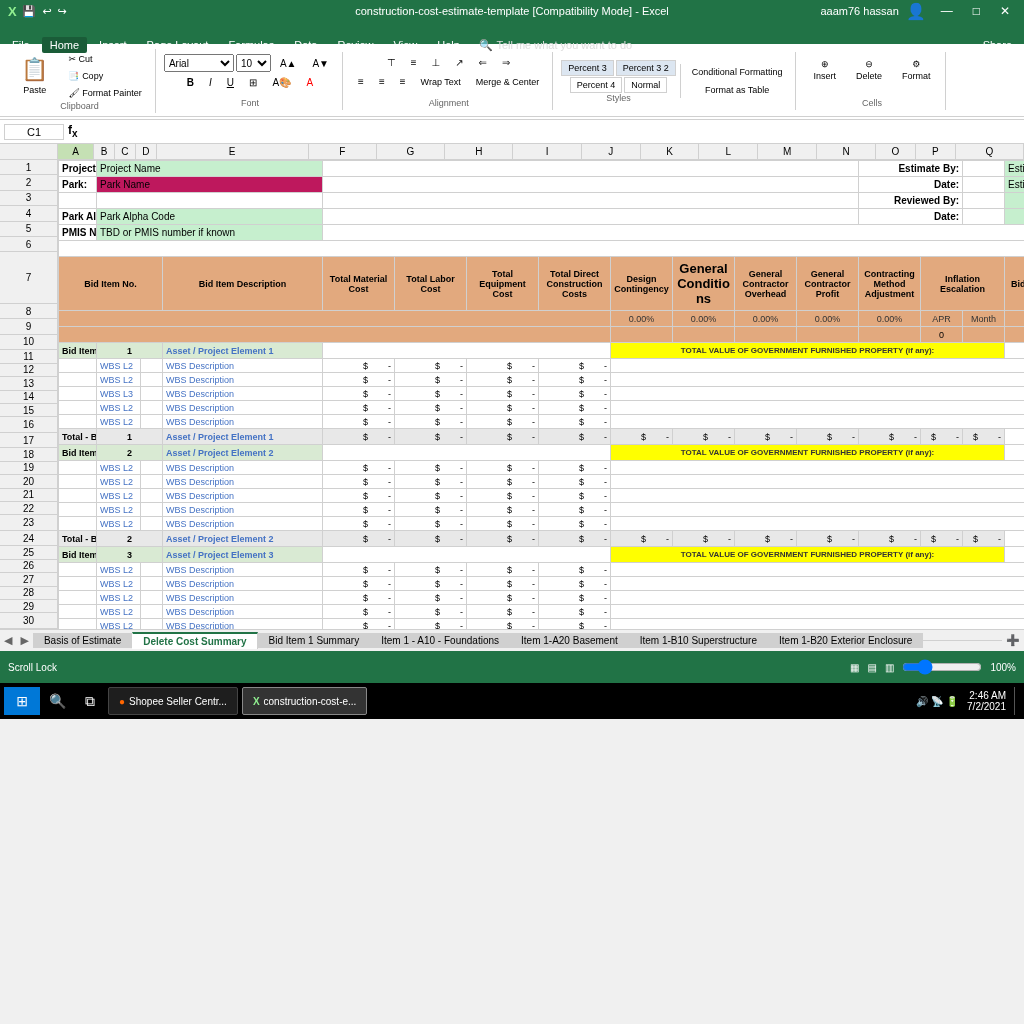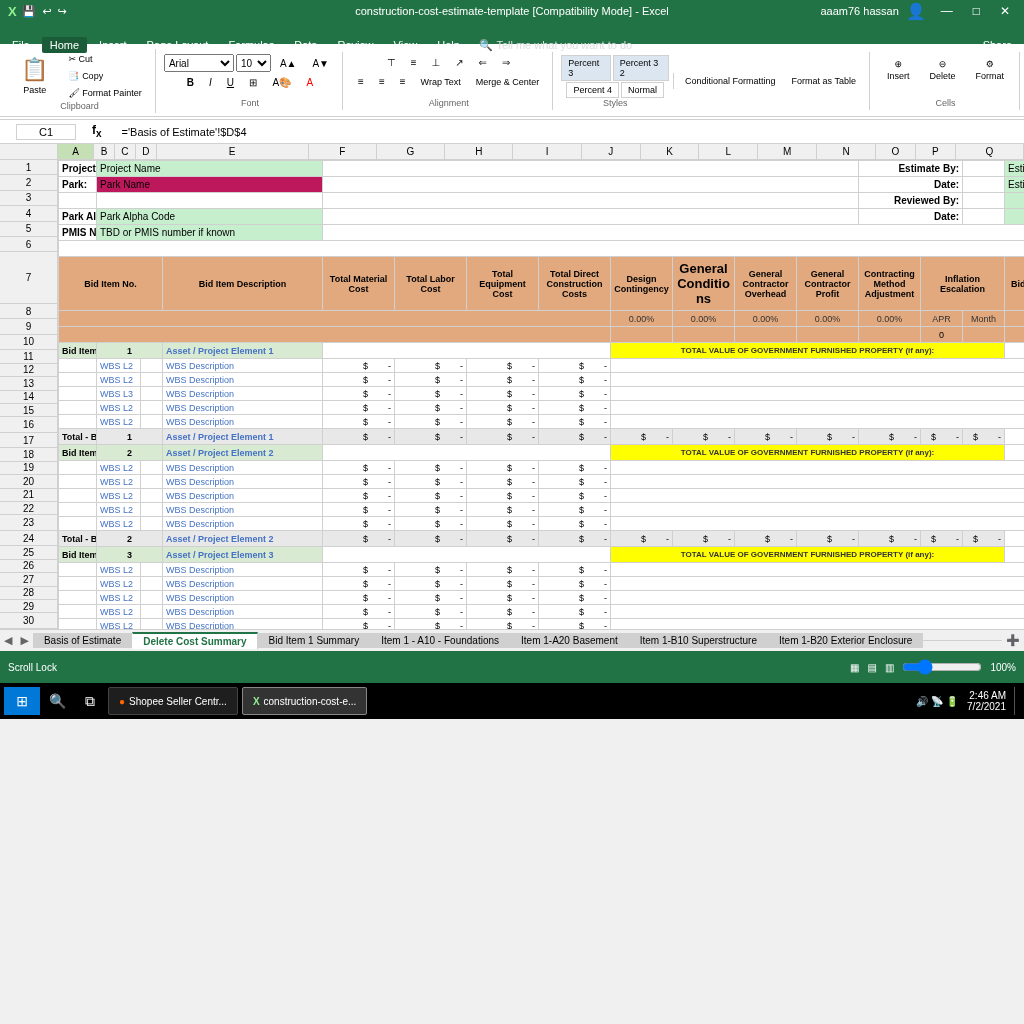--- a/index.html
+++ b/index.html
@@ -20,21 +20,21 @@
     
     .ribbon { background: #fff; border-bottom: 1px solid #d0d0d0; padding: 2px 0; }
     .ribbon-content { display: flex; padding: 4px 6px; gap: 2px; align-items: center; min-height: 64px; }
     .ribbon-group { border-right: 1px solid #d0d0d0; padding: 2px 6px; display: flex; flex-direction: column; align-items: center; min-height: 58px; }
     .ribbon-group-label { font-size: 9px; color: #666; margin-top: auto; }
     .ribbon-row { display: flex; align-items: center; gap: 2px; }
     .ribbon-btn { padding: 2px 6px; font-size: 10px; cursor: pointer; border: 1px solid transparent; border-radius: 2px; background: transparent; white-space: nowrap; }
     .ribbon-btn-large { padding: 4px 8px; font-size: 10px; cursor: pointer; border: 1px solid transparent; border-radius: 2px; background: transparent; display: flex; flex-direction: column; align-items: center; gap: 2px; }
     
     
-    .formula-bar { display: flex; align-items: center; border-bottom: 1px solid #d0d0d0; padding: 2px 16px; background: white; gap: 16px; height: 24px; }
+    .formula-bar { display: flex; align-items: center; border-bottom: 1px solid #d0d0d0; padding: 2px 4px; background: white; gap: 4px; height: 24px; }
     .cell-ref { width: 60px; border: 1px solid #d0d0d0; padding: 1px 4px; font-size: 11px; text-align: center; }
     .formula-input { flex: 1; border: none; font-size: 11px; outline: none; padding: 1px 4px; }
     .col-header { border-right: 1px solid #d0d0d0; border-bottom: 1px solid #d0d0d0; text-align: center; font-size: 10px; padding: 1px 0; background: #f0f0f0; height: 16px; display: flex; align-items: center; justify-content: center; }
     .row-header { border-bottom: 1px solid #d0d0d0; text-align: center; font-size: 10px; padding: 0 2px; background: #f0f0f0; display: flex; align-items: center; justify-content: center; }
     table { border-collapse: collapse; table-layout: fixed; }
     td, th { border: 1px solid #d0d0d0; font-size: 10px; padding: 1px 3px; white-space: nowrap; overflow: hidden; }
     
     
     .sheet-tabs { display: flex; align-items: center; background: #f0f0f0; border-top: 1px solid #d0d0d0; height: 22px; overflow: hidden; }
     .sheet-tab { padding: 2px 10px; border-right: 1px solid #d0d0d0; border-left: 1px solid transparent; font-size: 10px; cursor: pointer; white-space: nowrap; background: #d0d0d0; }
@@ -148,21 +148,21 @@
         <div class="ribbon-row" style="gap:2px;">
           <div style="border:1px solid #d0d0d0;padding:2px 6px;font-size:9px;cursor:pointer;background:#dce6f1;">Percent 3</div>
           <div style="border:1px solid #d0d0d0;padding:2px 6px;font-size:9px;cursor:pointer;background:#dce6f1;">Percent 3 2</div>
         </div>
         <div class="ribbon-row" style="gap:2px;margin-top:1px;">
           <div style="border:1px solid #d0d0d0;padding:2px 6px;font-size:9px;cursor:pointer;">Percent 4</div>
           <div style="border:1px solid #d0d0d0;padding:2px 6px;font-size:9px;cursor:pointer;">Normal</div>
         </div>
         <span class="ribbon-group-label">Styles</span>
       </div>
-      <div style="display:flex;flex-direction:row;align-items:center;gap:2px;border-left:1px solid #d0d0d0;padding-left:4px;">
+      <div style="display:flex;flex-direction:column;align-items:center;gap:2px;border-left:1px solid #d0d0d0;padding-left:4px;">
         <span class="ribbon-btn" style="font-size:9px;">Conditional Formatting</span>
         <span class="ribbon-btn" style="font-size:9px;">Format as Table</span>
       </div>
     </div>
 
     <div class="ribbon-group">
       <div class="ribbon-row" style="gap:2px;">
         <div class="ribbon-btn-large" style="font-size:9px;">
           <span>⊕</span>
             <span>Insert</span>
@@ -178,21 +178,20 @@
       </div>
       <span class="ribbon-group-label">Cells</span>
     </div>
 
   </div>
 </div>
 
 <div class="formula-bar">
   <input type="text" class="cell-ref" value="C1" style="">
   <span style="color:#000000;font-size:12px;font-weight:bold;">f<sub>x</sub></span>
-  <input type="text" class="formula-input" value="='Basis of Estimate'!$D$4" style="">
 </div>
 
 <div style="background:white;display:flex;flex-direction:column;overflow:hidden;height:485px;">
 
   <div style="display:flex;background:#f0f0f0;border-bottom:1px solid #d0d0d0;height:16px;min-height:16px;">
     <div style="width:58px;min-width:58px;border-right:1px solid #d0d0d0;"></div>
     <div class="col-header" style="width:38px;background:#c5e0b4;border-right:1px solid #d0d0d0;font-size:10px;height:16px;display:flex;align-items:center;justify-content:center;">A</div>
     <div class="col-header" style="width:22px;">B</div>
     <div class="col-header" style="width:22px;">C</div>
     <div class="col-header" style="width:22px;">D</div>

